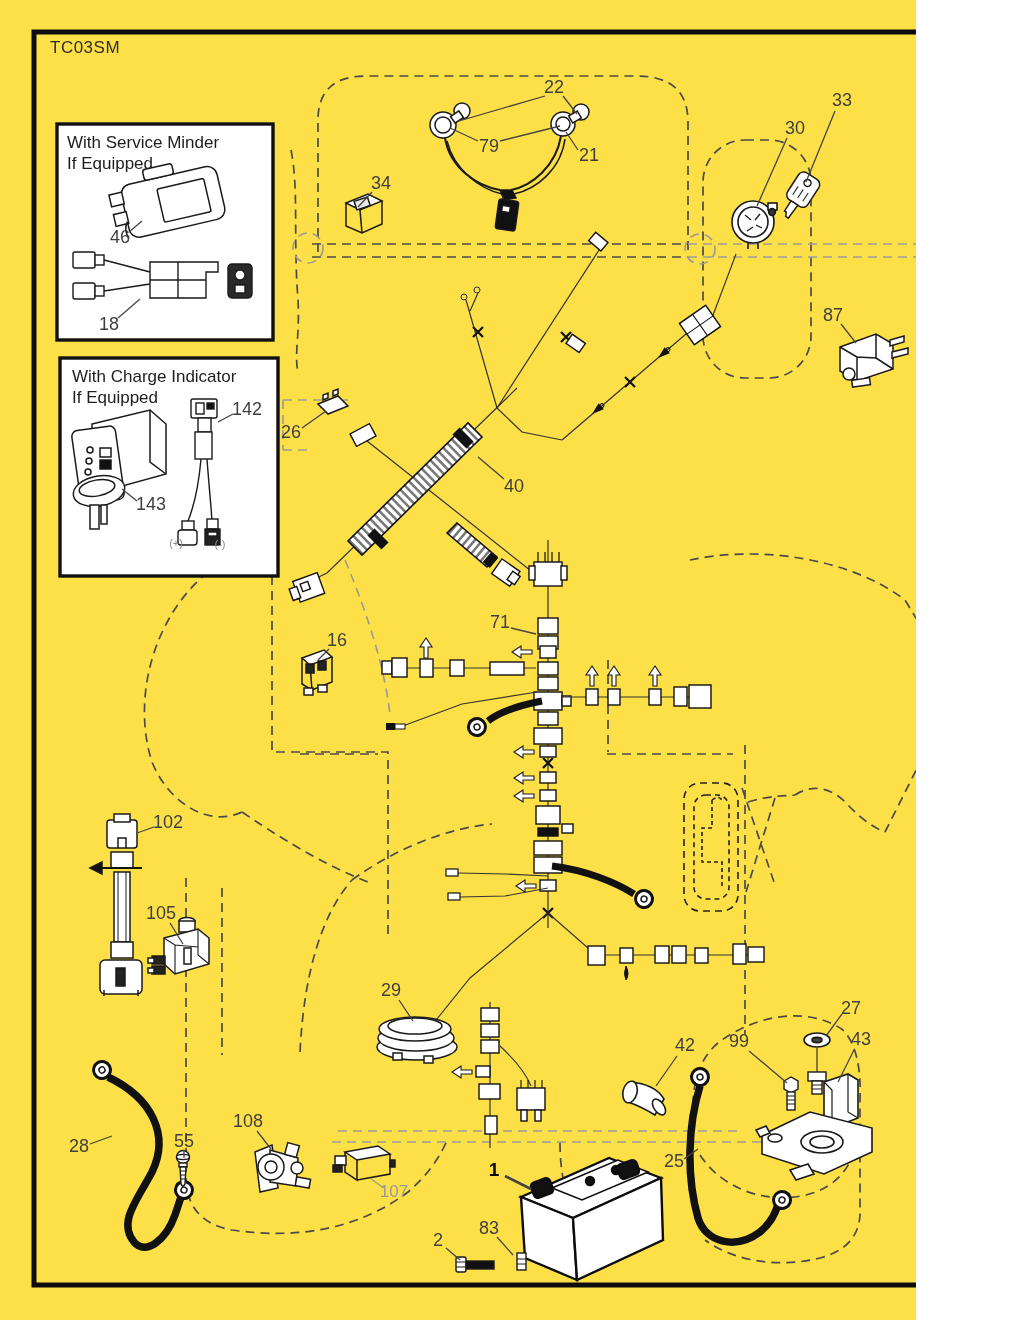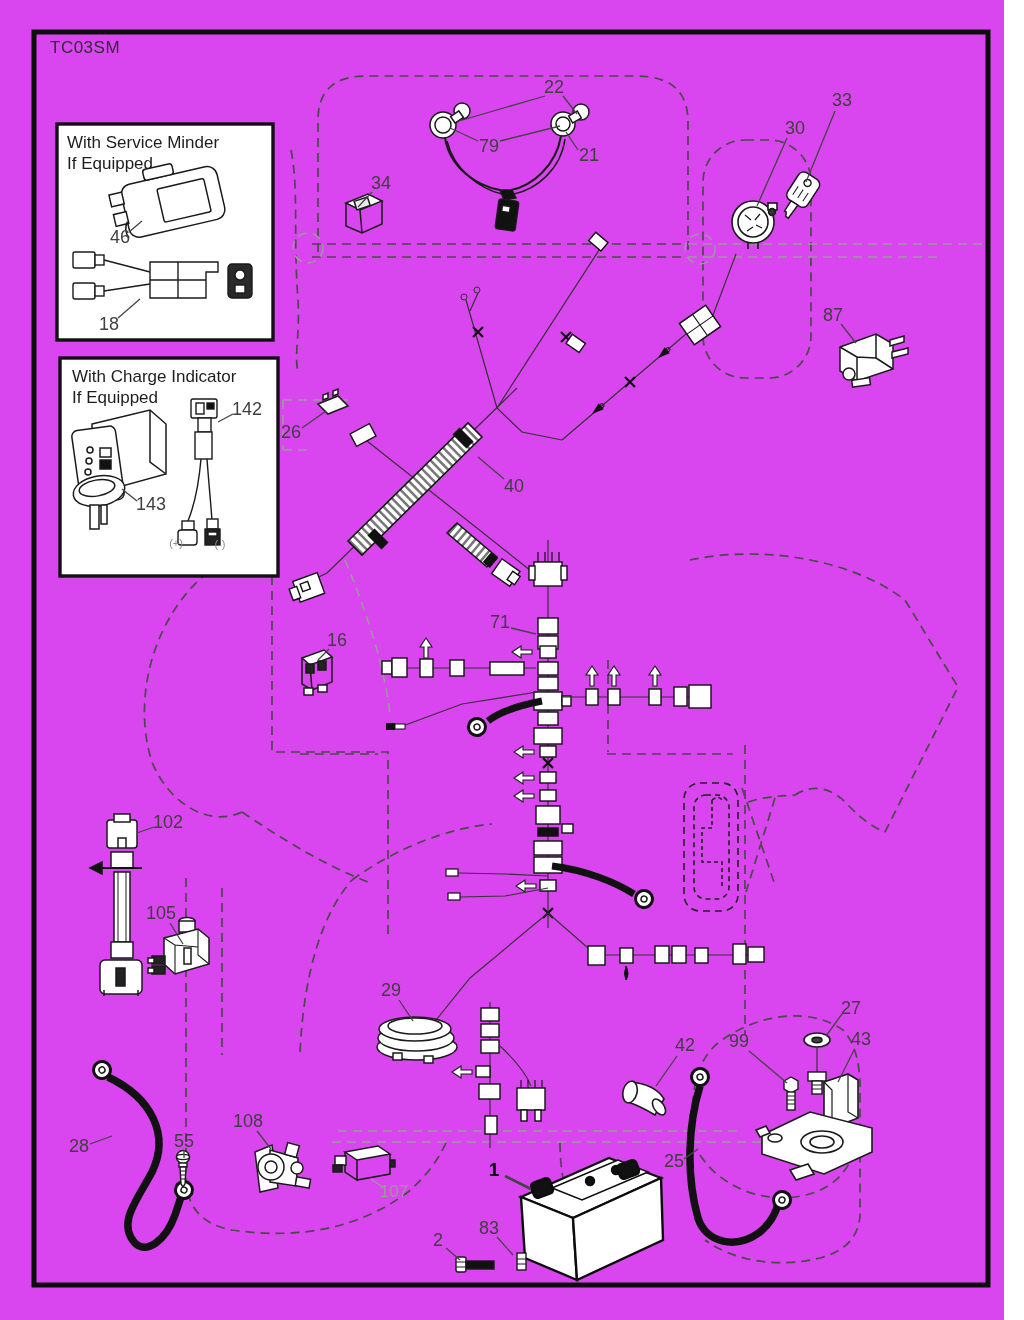--- a/index.html
+++ b/index.html
@@ -1,16 +1,16 @@
 <!DOCTYPE html>
 <html><head>
 <meta charset="utf-8">
 <style>
   html,body{margin:0;padding:0;background:#ffffff;}
-  .stage{position:relative;width:1004px;height:1320px;background:#d946ef;overflow:hidden;
+  .stage{position:relative;width:916px;height:1320px;background:#fde047;overflow:hidden;
          font-family:"Liberation Sans", sans-serif;}
   svg text{font-family:"Liberation Sans", sans-serif;}
   .callout-text{fill:#3f3f3f;font-size:18px;}
   .callout-bold{fill:#0a0a0a;font-weight:bold;font-size:19px;}
   .callout-gray{fill:#9a9a9a;font-size:17px;}
   .callout-small{fill:#8a8a8a;font-size:11px;}
   .inset-title{fill:#1d1d1d;font-size:17px;}
   .page-title{fill:#2e2e2e;font-size:17px;letter-spacing:.5px;}
 </style>
 </head>

